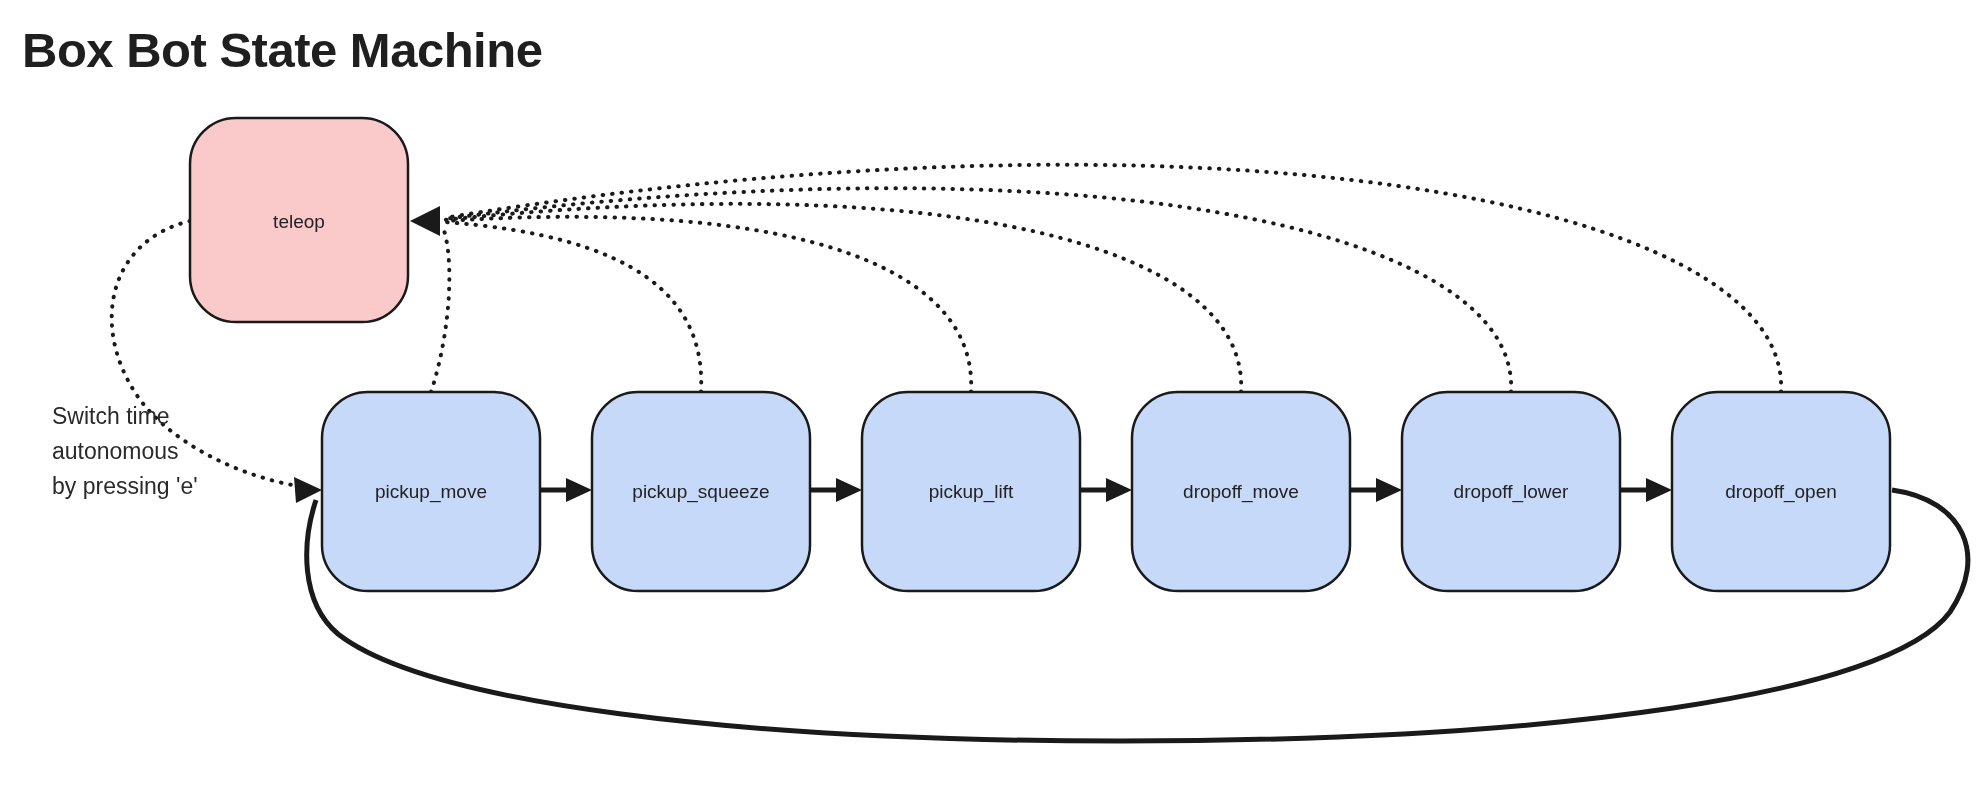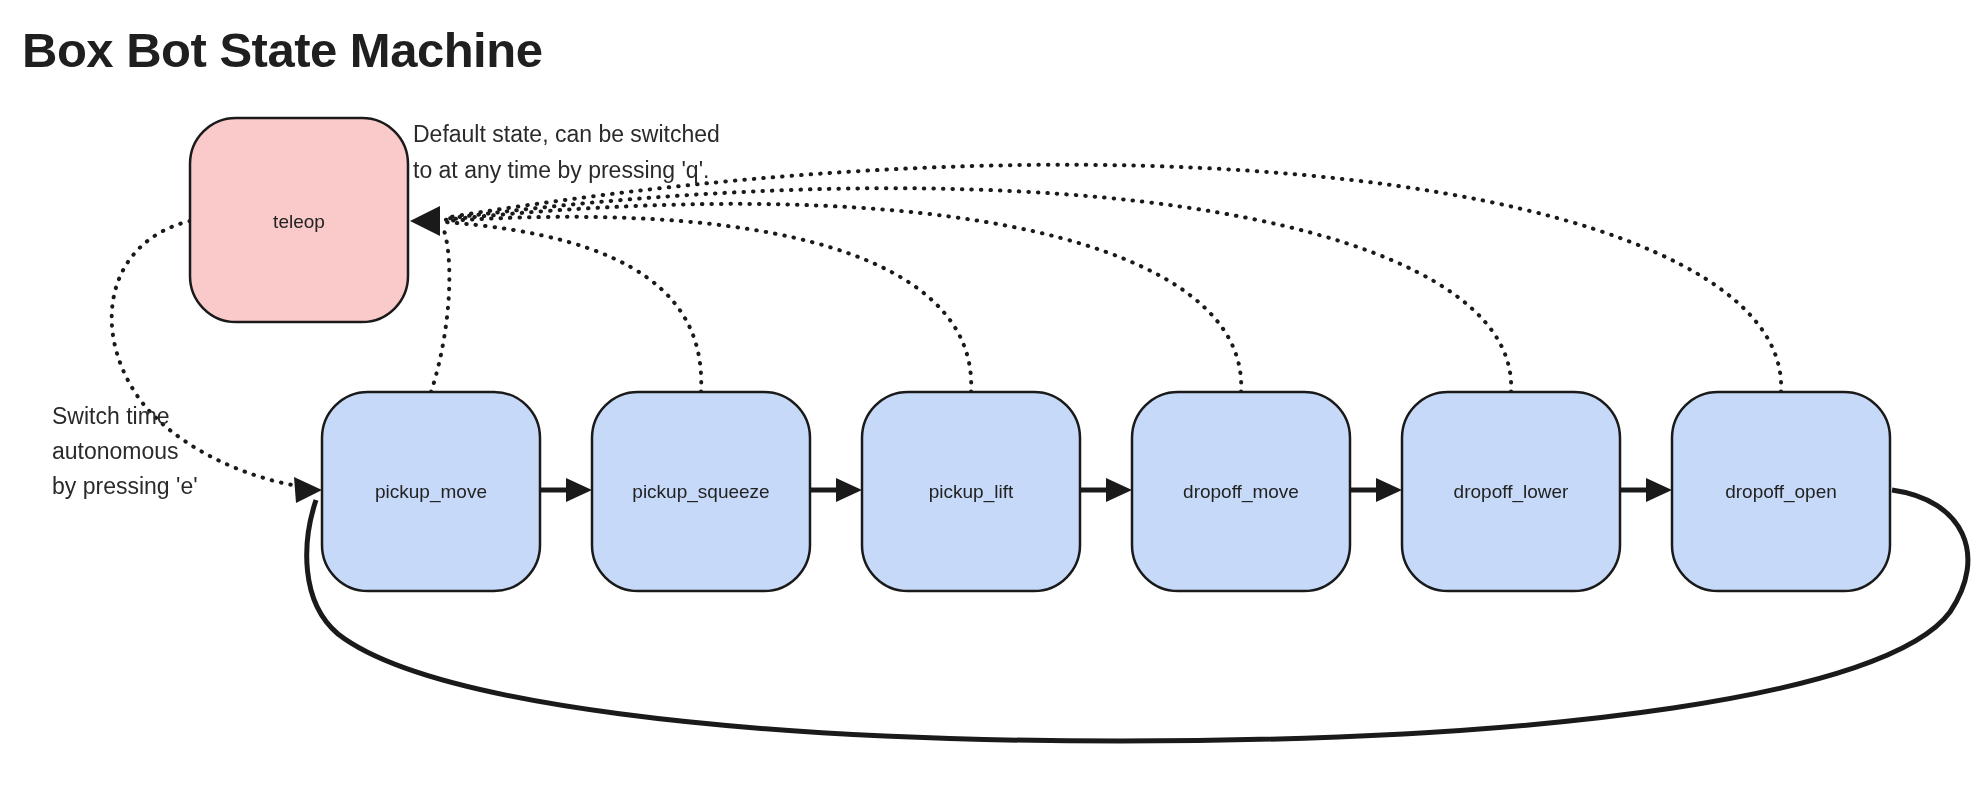--- a/index.html
+++ b/index.html
@@ -103,24 +103,20 @@
     <g class="state-label" text-anchor="middle">
       <text x="431" y="491" dominant-baseline="central">pickup_move</text>
       <text x="701" y="491" dominant-baseline="central">pickup_squeeze</text>
       <text x="971" y="491" dominant-baseline="central">pickup_lift</text>
       <text x="1241" y="491" dominant-baseline="central">dropoff_move</text>
       <text x="1511" y="491" dominant-baseline="central">dropoff_lower</text>
       <text x="1781" y="491" dominant-baseline="central">dropoff_open</text>
     </g>
   </svg>
 
-  <div class="note note-default">
-    <div>Default state, can be switched</div>
-    <div>to at any time by pressing 'q'.</div>
-  </div>
 
   <div class="note note-switch">
     <div>Switch time</div>
     <div>autonomous</div>
     <div>by pressing 'e'</div>
   </div>
 
 </div>
 
 </body></html>

